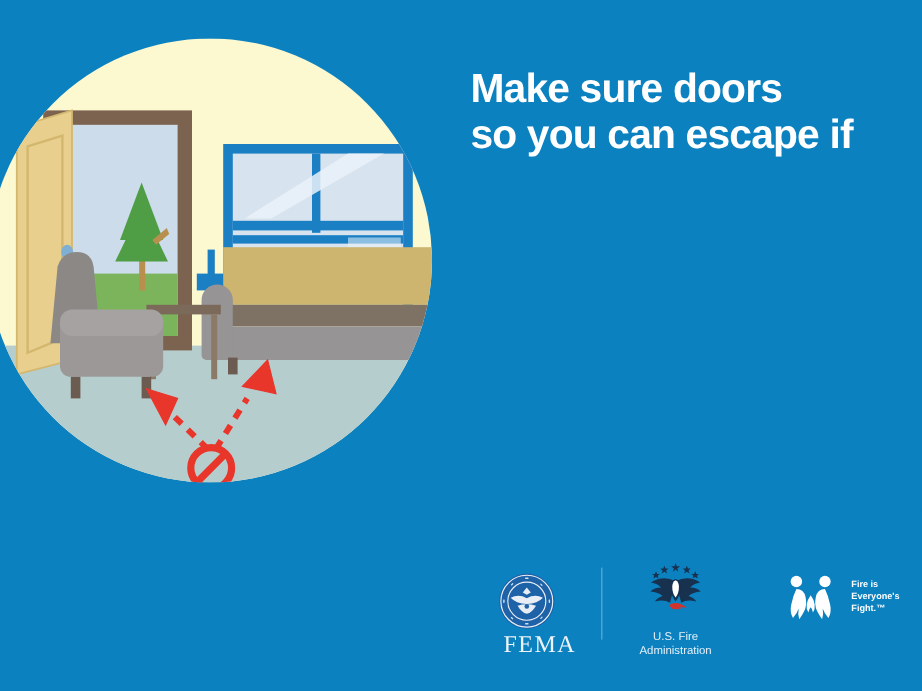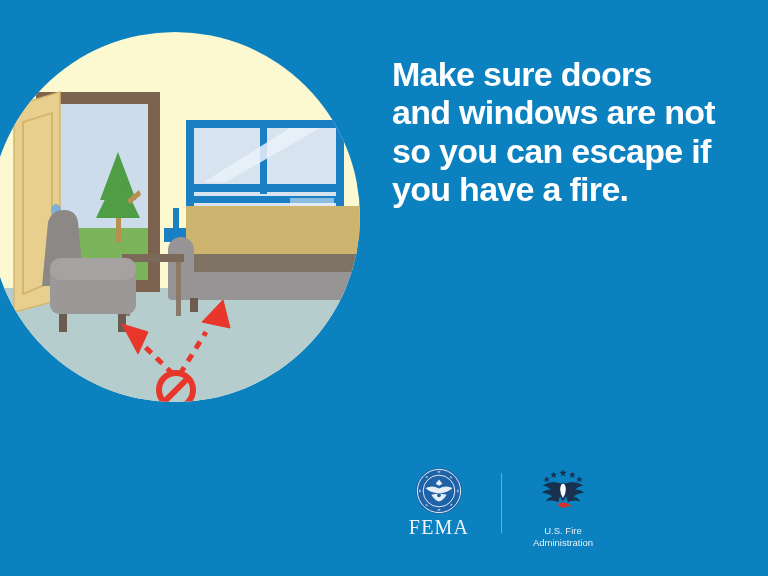--- a/index.html
+++ b/index.html
@@ -25,21 +25,21 @@
     line-height:1.13;
     letter-spacing:-0.7px;
     -webkit-font-smoothing:antialiased;
   }
   #headline .ln{display:block;white-space:nowrap;}
 
   
   #footer{position:absolute;left:390px;top:465px;width:366px;height:90px;}
   .logo-block{position:absolute;}
 
-  #fema-logo{left:8px;top:2px;width:82px;text-align:center;}
+  #fema-logo{left:8px;top:12px;width:82px;text-align:right;}
   #fema-seal{width:48px;height:48px;margin:0 auto;display:block;}
   #fema-word{
     font-family:"Liberation Serif", serif;
     color:#eef3f8;font-size:20px;letter-spacing:1.2px;
     margin-top:2px;line-height:1;
   }
 
   #divider{
     position:absolute;left:111px;top:8px;width:1px;height:60px;
     background:#6fb4d8;opacity:.85;
@@ -162,23 +162,21 @@
         <g>
           <circle cx="186" cy="358" r="17" fill="none" stroke="#e8362b" stroke-width="6"></circle>
           <line x1="175" y1="369" x2="197" y2="347" stroke="#e8362b" stroke-width="6" stroke-linecap="round"></line>
         </g>
       </g>
     </svg>
   </div>
 
   <div id="headline">
     <span class="ln">Make sure doors</span>
-    <span class="ln">and windows are not</span>
     <span class="ln">so you can escape if</span>
-    <span class="ln">you have a fire.</span>
   </div>
 
   <div id="footer">
 
     <div class="logo-block" id="fema-logo">
       <svg id="fema-seal" viewBox="0 0 100 100">
         <circle cx="50" cy="50" r="48" fill="#1e62a8"></circle>
         <circle cx="50" cy="50" r="45" fill="none" stroke="#e9eef5" stroke-width="2"></circle>
         <circle cx="50" cy="50" r="33" fill="none" stroke="#e9eef5" stroke-width="2"></circle>
         <circle cx="50" cy="50" r="30" fill="#1e62a8"></circle>
@@ -223,15 +221,34 @@
 
         <path d="M48 78 q10 -6 22 -1 q6 2 10 6 q-12 -2 -18 1 q-8 3 -14 -6 z" fill="#d0342c"></path>
         <path d="M52 84 q9 -4 18 0 q-9 4 -18 0 z" fill="#d0342c"></path>
       </svg>
       <div id="usfa-word">
         <div>U.S. Fire</div>
         <div>Administration</div>
       </div>
     </div>
 
+    <div class="logo-block" id="fief-logo">
+      <svg id="fief-mark" viewBox="0 0 100 84">
+        <g fill="#ffffff">
+
+          <circle cx="22" cy="16" r="10"></circle>
+          <path d="M22 29 q13 0 16 14 q3 14 -2 24 q-4 8 -9 15 q-3 -10 -1 -19 q-3 9 -10 17 q-6 -11 -3 -24 q3 -15 9 -27 z"></path>
+
+          <circle cx="72" cy="16" r="10"></circle>
+          <path d="M72 29 q-13 0 -16 14 q-3 14 2 24 q4 8 9 15 q3 -10 1 -19 q3 9 10 17 q6 -11 3 -24 q-3 -15 -9 -27 z"></path>
+
+          <path d="M47 40 q6 8 7 16 q1 8 -3 14 q-1 -6 -4 -9 q-3 3 -4 9 q-4 -6 -3 -14 q1 -8 7 -16 z"></path>
+        </g>
+      </svg>
+      <div id="fief-word">
+        <div>Fire is</div>
+        <div>Everyone's</div>
+        <div><span>Fight.</span><span>™</span></div>
+      </div>
+    </div>
 
   </div>
 </div>
 
 </body></html>

